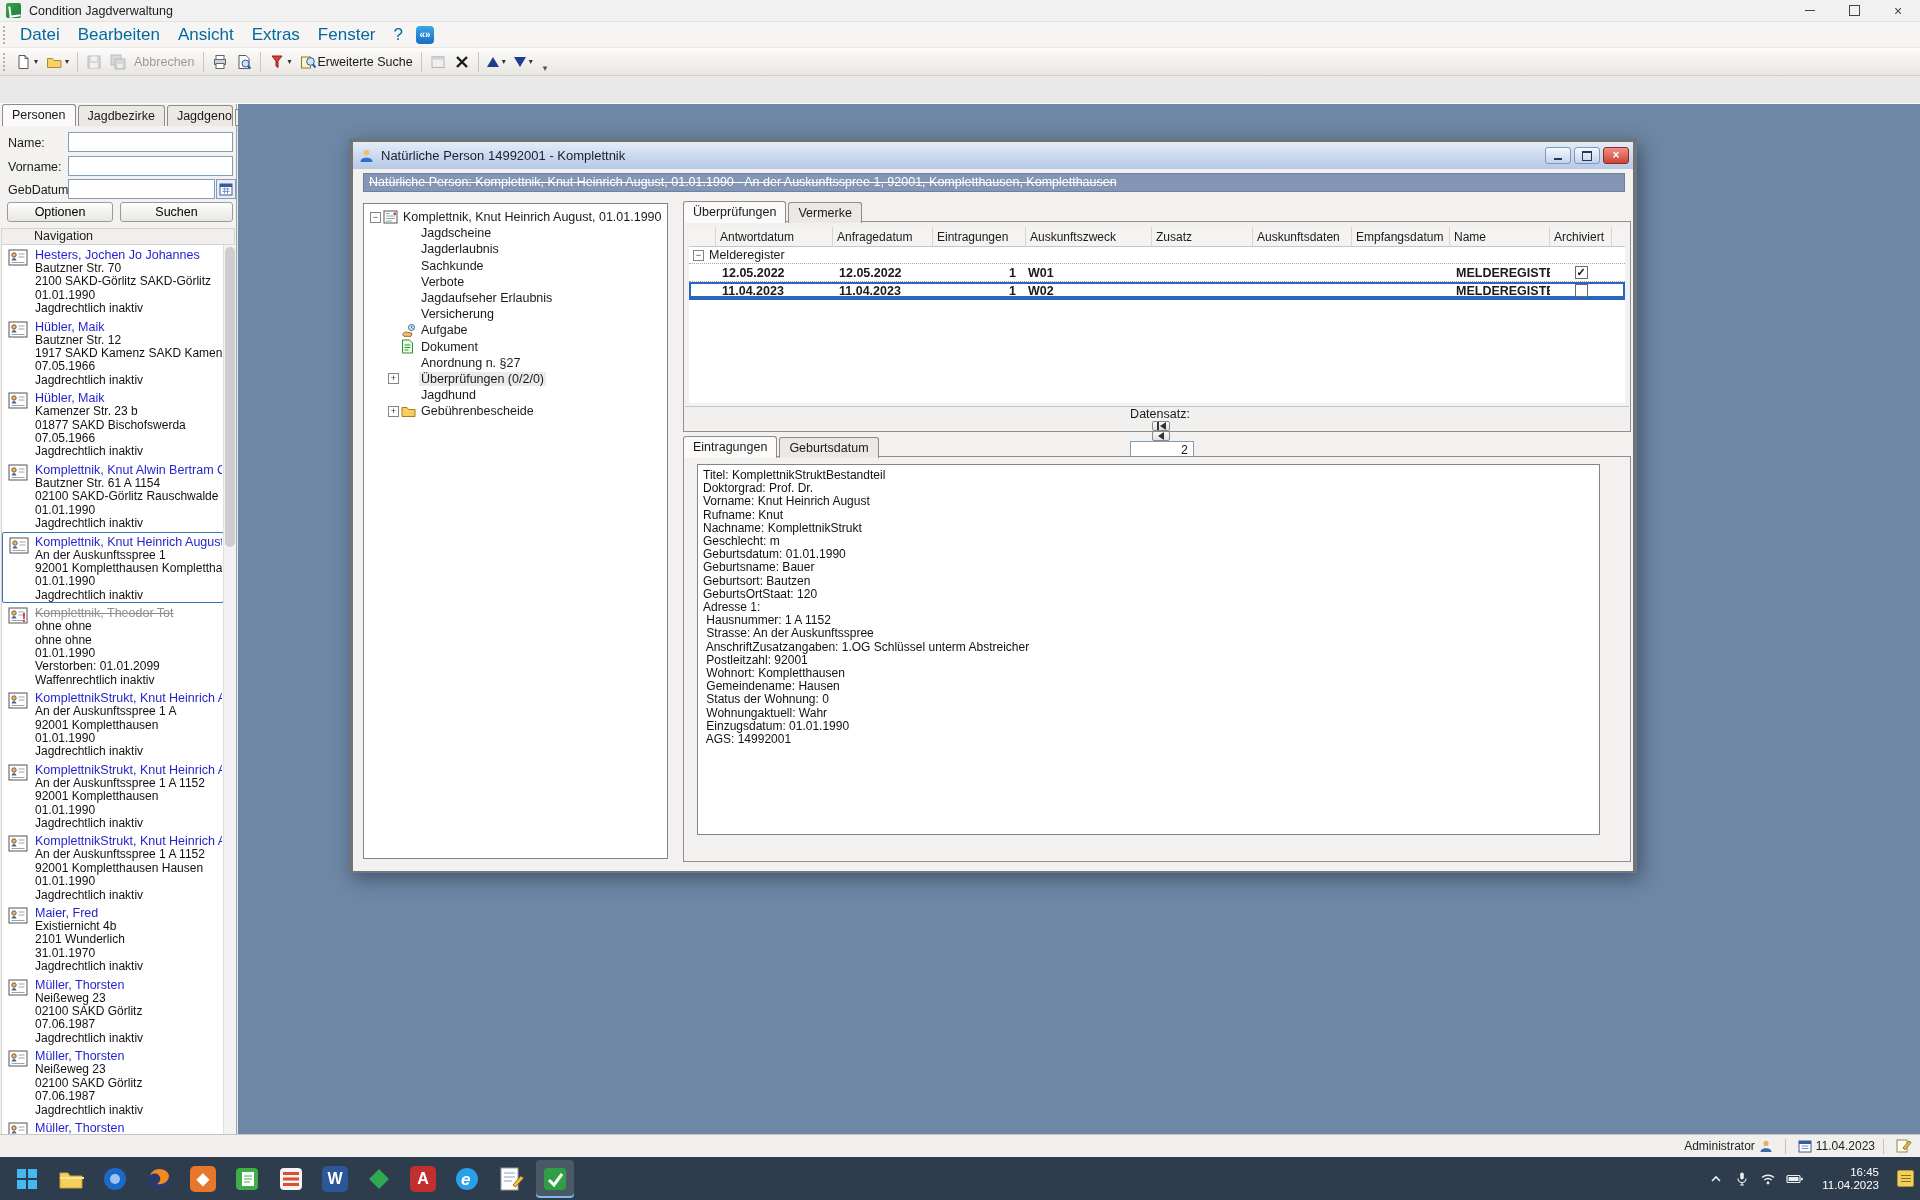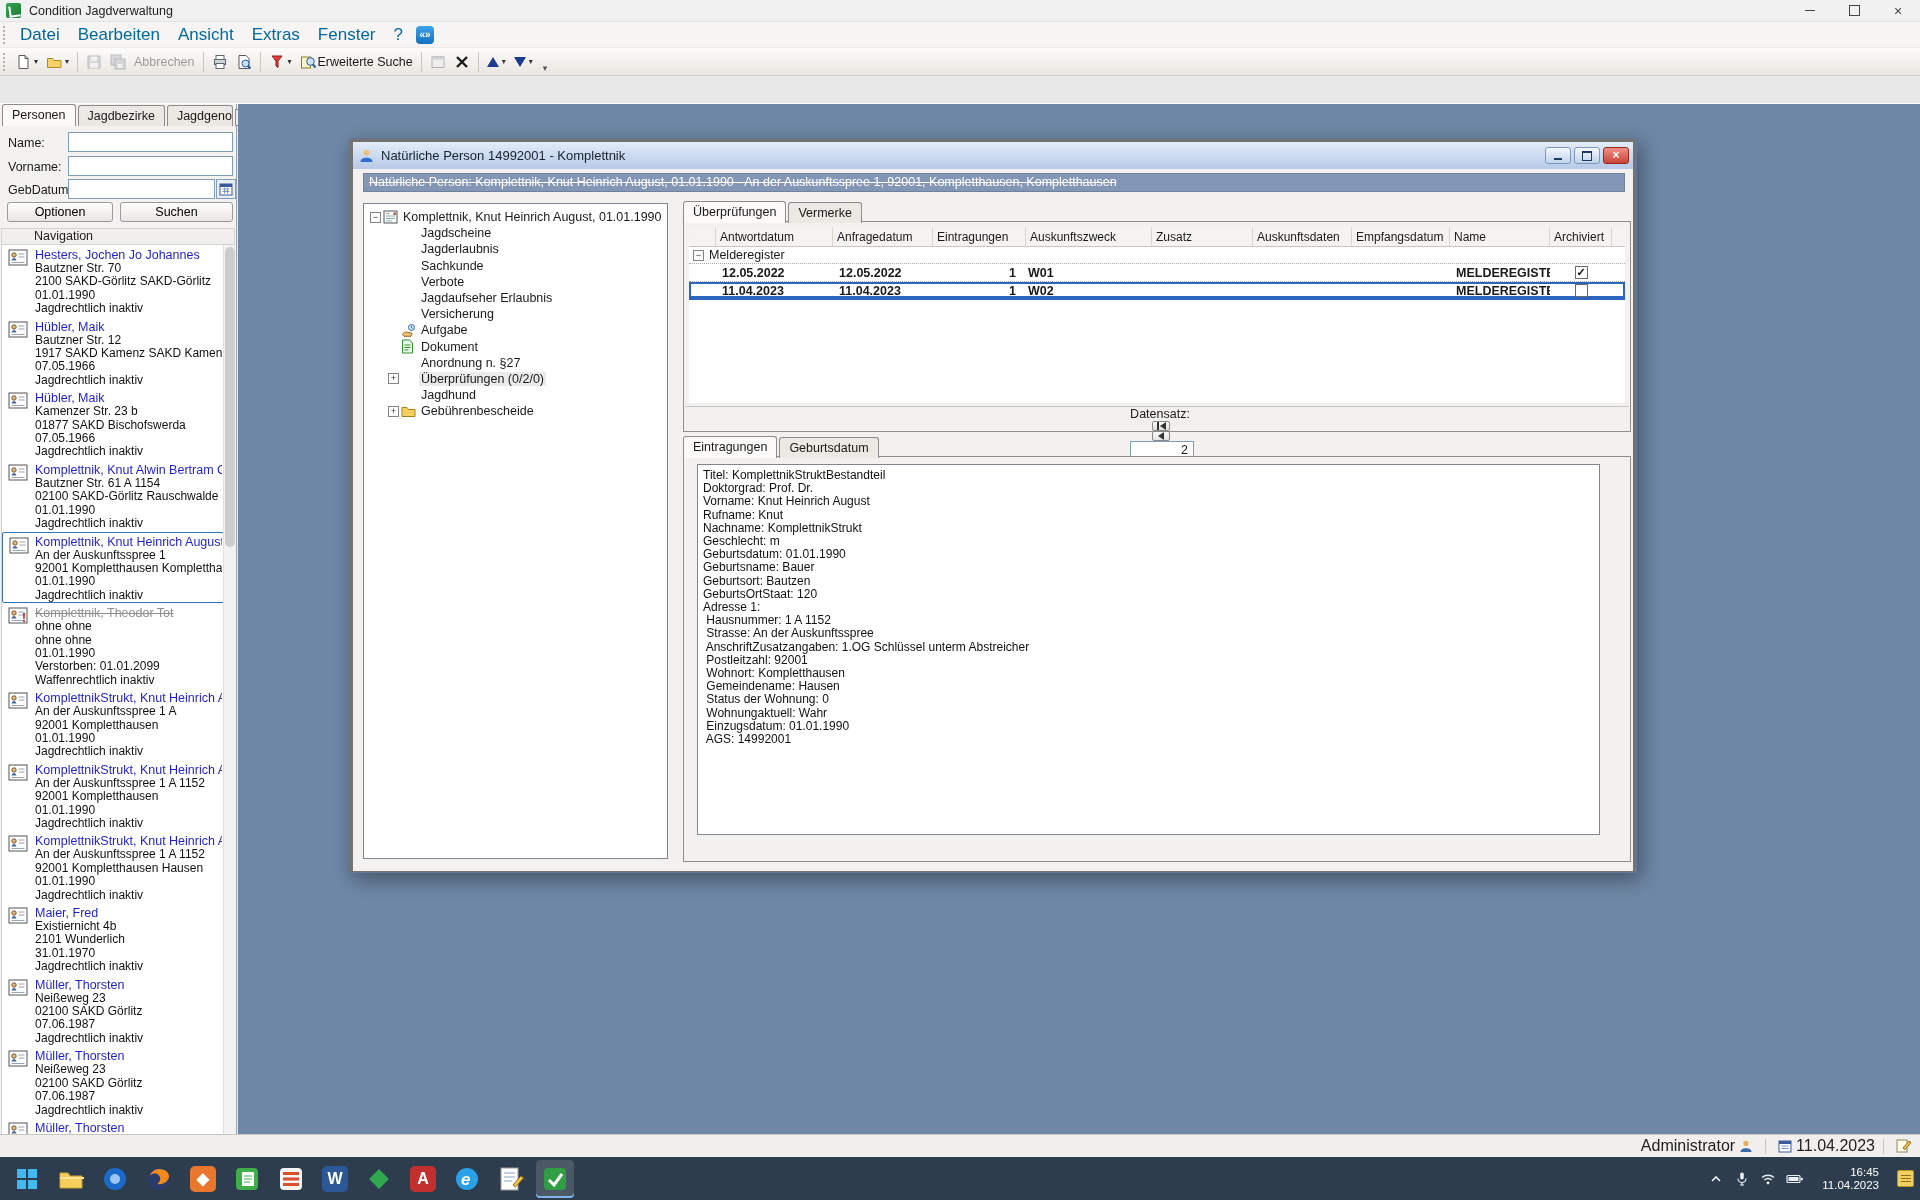--- a/index.html
+++ b/index.html
@@ -111,21 +111,21 @@
   .rn-field { width:64px; height:18px; margin-left:4px; background:#fff; border:1px solid #7f9db9; text-align:right; padding:1px 5px 0 0; font-size:12.5px; }
   .rn-of { margin:0 8px 0 6px; }
   .slider { width:58px; height:3px; background:#9a9a9a; border-radius:2px; margin-left:28px; }
 
   .detail-panel { position:absolute; left:13px; top:7px; width:903px; height:371px; background:#fff; border:1px solid #808590; padding:4px 0 0 5px; overflow:hidden; }
   .detail-line { font-size:12px; line-height:13.2px; white-space:pre; color:#111; }
 
   
   .statusbar { position:absolute; left:0; top:1134px; width:1920px; height:23px; background:#f0efed; border-top:1px solid #c9c6c1; display:flex; align-items:center; }
   .sb-spacer { flex:1; }
-  .sb-text { font-size:16px; color:#222; }
+  .sb-text { font-size:12px; color:#222; }
   .sb-sep { width:1px; height:15px; background:#c6c3be; margin:0 8px; }
   .sb-iconbox { display:flex; align-items:center; margin:0 4px; }
 
   
   .taskbar { position:absolute; left:0; top:1157px; width:1920px; height:43px; background:#2e3d4d; display:flex; align-items:center; }
   .tb-apps { display:flex; align-items:center; gap:6px; margin-left:8px; }
   .tb-app { width:38px; height:38px; border-radius:4px; display:flex; align-items:center; justify-content:center; }
   .tb-app.active { background:rgba(255,255,255,.14); box-shadow:inset 0 -2px 0 #7fb8e8; }
   .glyph { width:26px; height:26px; border-radius:5px; display:flex; align-items:center; justify-content:center; color:#fff; font-weight:bold; font-size:16px; }
   .tray { margin-left:auto; display:flex; align-items:center; gap:10px; padding-right:6px; }

